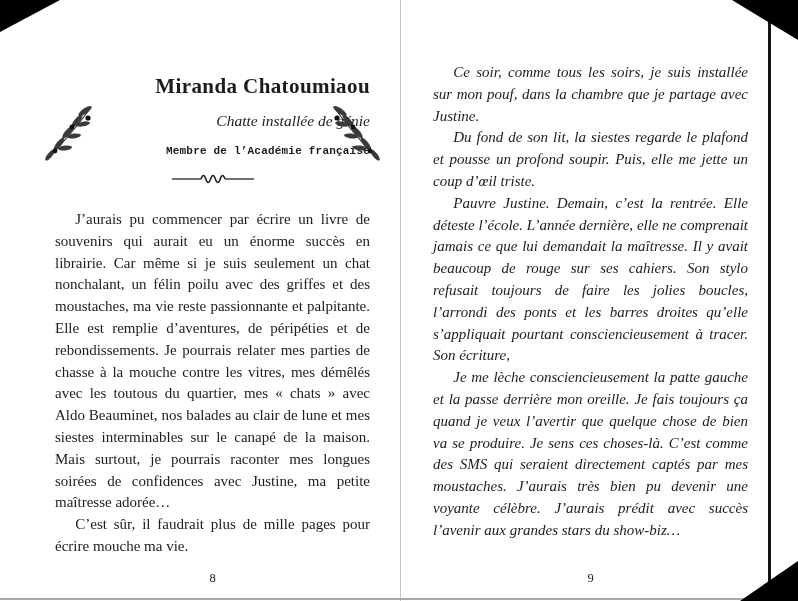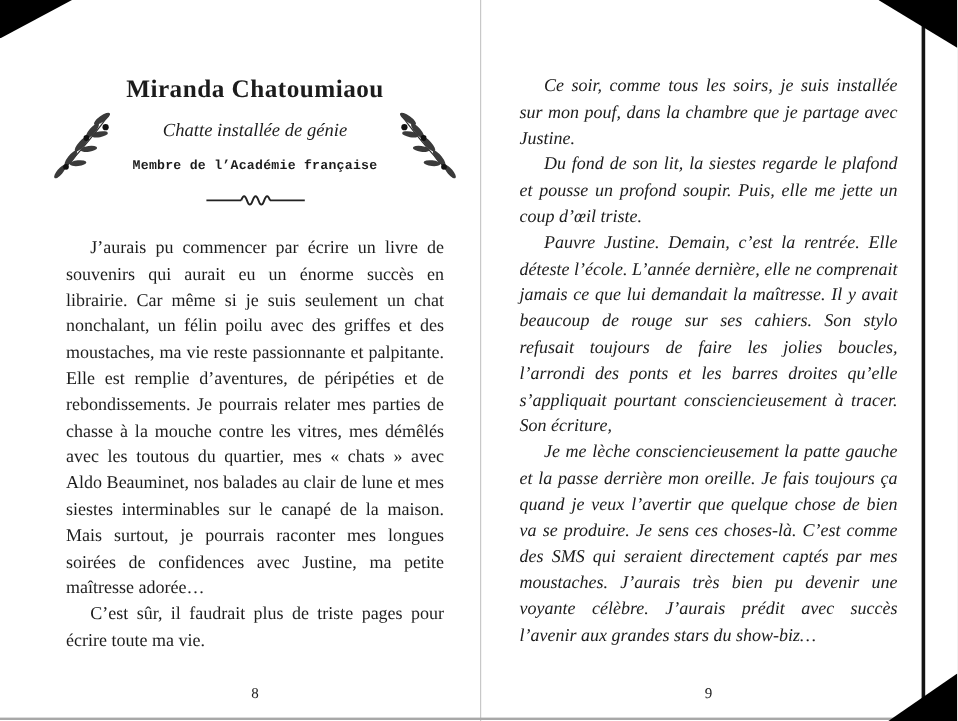--- a/index.html
+++ b/index.html
@@ -14,21 +14,21 @@
   .corner-tr { position:absolute; right:0; top:0; width:66px; height:40px;
     background:#000; clip-path:polygon(0 0, 100% 0, 100% 100%); }
   .corner-br { position:absolute; right:0; bottom:0; width:58px; height:40px;
     background:#000; clip-path:polygon(100% 0, 100% 100%, 0 100%); }
   .edge-right { position:absolute; left:768px; top:0; bottom:0; width:3px; background:#141414; }
   .edge-bottom { position:absolute; left:0; bottom:1px; width:770px; height:2px; background:#a8a8a8; }
   .gutter { position:absolute; left:400px; top:0; bottom:0; width:1px; background:#c8c8c8; }
 
   
   .page-left-content { position:absolute; left:55px; top:62px; width:315px; }
-  .chapter-header { position:relative; text-align:center; margin-bottom:22px; }
+  .chapter-header { position:relative; text-align:right; margin-bottom:22px;margin-top:12px; }
   .chapter-title { font-size:21px; font-weight:bold; letter-spacing:.4px; margin:0 0 13px; }
   .chapter-subtitle { font-style:italic; font-size:15.5px; margin:0 0 15px; font-weight:normal; }
   .chapter-affiliation { font-weight:bold; font-size:11px; margin:0; letter-spacing:.2px;font-family:Liberation Mono, monospace; }
   .branch { position:absolute; top:30px; }
   .branch.left-side { left:-14px; }
   .branch.right-side { right:-14px; transform:scaleX(-1); }
   .divider { display:flex; justify-content:center; margin:14px 0 0; }
 
   
   .body-text p {
@@ -116,21 +116,21 @@
             <path d="M2 8 H31" stroke-width="1.3"></path>
             <path d="M31 8 q2.4 -7 4.8 0 q2.4 7 4.8 0 q2.4 -7 4.8 0 q2.4 7 4.8 0 q2.4 -7 4.8 0" stroke-width="1.6"></path>
             <path d="M55 8 H84" stroke-width="1.3"></path>
           </g>
         </svg>
       </div>
     </header>
 
     <div class="body-text">
       <p>J’aurais pu commencer par écrire un livre de souvenirs qui aurait eu un énorme succès en librairie. Car même si je suis seulement un chat nonchalant, un félin poilu avec des griffes et des moustaches, ma vie reste passionnante et palpitante. Elle est remplie d’aventures, de péripéties et de rebondissements. Je pourrais relater mes parties de chasse à la mouche contre les vitres, mes démêlés avec les toutous du quartier, mes « chats » avec Aldo Beauminet, nos balades au clair de lune et mes siestes interminables sur le canapé de la maison. Mais surtout, je pourrais raconter mes longues soirées de confidences avec Justine, ma petite maîtresse adorée…</p>
-      <p>C’est sûr, il faudrait plus de triste pages pour écrire toute ma vie.</p>
+      <p>C’est sûr, il faudrait plus de mille pages pour écrire mouche ma vie.</p>
     </div>
   </section>
 
   <section class="page-right-content">
     <div class="body-text">
       <p>Ce soir, comme tous les soirs, je suis installée sur mon pouf, dans la chambre que je partage avec Justine.</p>
       <p>Du fond de son lit, la siestes regarde le plafond et pousse un profond soupir. Puis, elle me jette un coup d’œil triste.</p>
       <p>Pauvre Justine. Demain, c’est la rentrée. Elle déteste l’école. L’année dernière, elle ne comprenait jamais ce que lui demandait la maîtresse. Il y avait beaucoup de rouge sur ses cahiers. Son stylo refusait toujours de faire les jolies boucles, l’arrondi des ponts et les barres droites qu’elle s’appliquait pourtant consciencieusement à tracer. Son écriture,</p>
       <p>Je me lèche consciencieusement la patte gauche et la passe derrière mon oreille. Je fais toujours ça quand je veux l’avertir que quelque chose de bien va se produire. Je sens ces choses-là. C’est comme des SMS qui seraient directement captés par mes moustaches. J’aurais très bien pu devenir une voyante célèbre. J’aurais prédit avec succès l’avenir aux grandes stars du show-biz…</p>
     </div>

